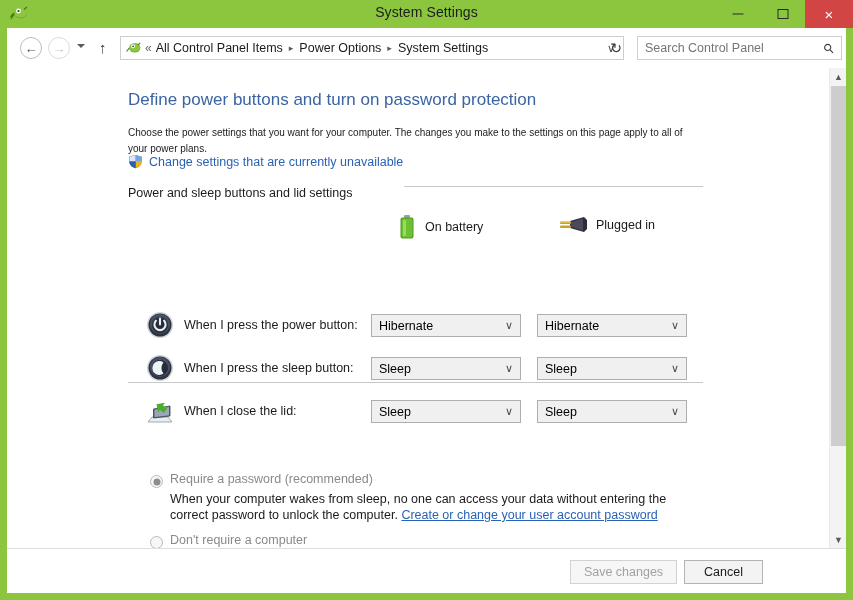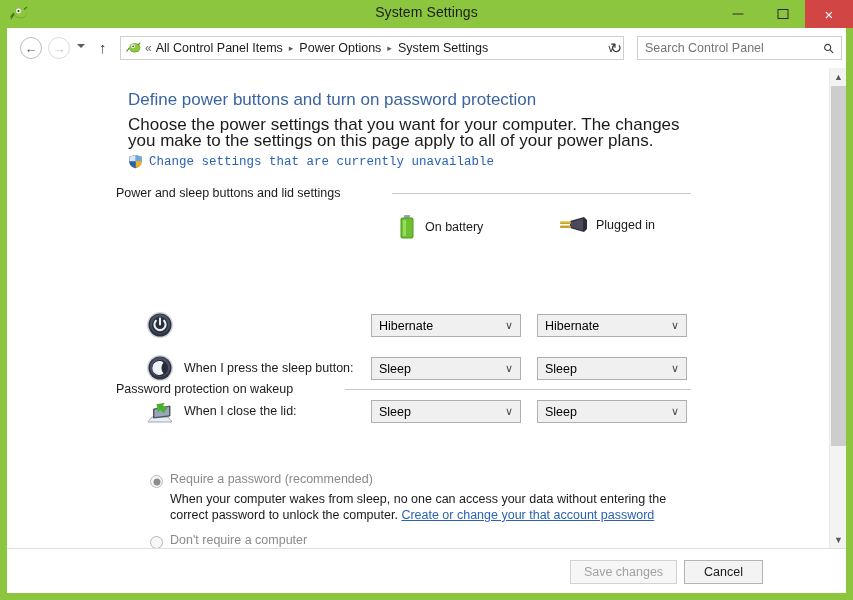--- a/index.html
+++ b/index.html
@@ -156,38 +156,38 @@
   .page {
     position: absolute; left: 0; top: 0;
     width: 822px; height: 480px;
   }
   .h1 {
     position: absolute; left: 121px; top: 22px;
     font-size: 17px; color: #3b64a3;
     white-space: nowrap;
   }
   .desc {
-    position: absolute; left: 121px; top: 49px;
+    position: absolute; left: 121px; top: 57px;
     width: 570px;
-    font-size: 17px; color: #1b1b1b; line-height: 16px;
+    font-size: 10px; color: #1b1b1b; line-height: 16px;
   }
   .uac-link-row {
     position: absolute; left: 121px; top: 86px;
-    display: flex; align-items: center; font-family: Liberation Mono, monospace;
+    display: flex; align-items: center;
   }
   .shield { width: 15px; height: 15px; flex: none; }
   .uac-link {
     margin-left: 6px; font-size: 12.5px; color: #2a62b6;
     white-space: nowrap;
   }
 
   .section {
-    position: absolute; left: 109px;
+    position: absolute; left: 121px;
     width: 575px;
-    display: flex; align-items: center; gap: 44px;
+    display: flex;  gap: 44px;
   }
   .section-label {
     font-size: 12.5px; color: #1b1b1b; white-space: nowrap;
     padding-right: 8px;
   }
   .section-rule {
     flex: 1; height: 1px; background: #c8c8c8;
   }
   #sec-power { top: 118px; }
   #sec-pass  { top: 314px; }
@@ -396,20 +396,21 @@
 
       <div class="setting-row" id="row-power">
         <svg class="row-icon" viewBox="0 0 28 28">
           <circle cx="14" cy="14" r="13" fill="#cfd4dc"></circle>
           <circle cx="14" cy="14" r="11.5" fill="#2e3340"></circle>
           <circle cx="14" cy="13" r="10" fill="#4a5161"></circle>
           <circle cx="14" cy="14" r="8" fill="#272c38"></circle>
           <path d="M14 7.5 V13.5" stroke="#e9eef6" stroke-width="2.1" stroke-linecap="round"></path>
           <path d="M9.9 9.7 A5.6 5.6 0 1 0 18.1 9.7" stroke="#e9eef6" stroke-width="2.1" fill="none" stroke-linecap="round"></path>
         </svg>
+        <span class="row-label">When I press the power button:</span>
         <div class="combo c1">
           <span class="combo-text">Hibernate</span>
           <span class="combo-caret">∨</span>
         </div>
         <div class="combo c2">
           <span class="combo-text">Hibernate</span>
           <span class="combo-caret">∨</span>
         </div>
       </div>
 
@@ -444,28 +445,27 @@
           <span class="combo-text">Sleep</span>
           <span class="combo-caret">∨</span>
         </div>
         <div class="combo c2">
           <span class="combo-text">Sleep</span>
           <span class="combo-caret">∨</span>
         </div>
       </div>
 
       <div class="section" id="sec-pass">
-        <span class="section-label">Password protection on wakeup</span>
         <span class="section-rule"></span>
       </div>
 
       <div class="radio-block" id="pw-opt-1">
         <span class="radio checked"></span>
         <span class="radio-label">Require a password (recommended)</span>
-        <div class="radio-desc"><span>When your computer wakes from sleep, no one can access your data without entering the correct password to unlock the computer. </span><span class="inline-link">Create or change your that account password</span></div>
+        <div class="radio-desc"><span>When your computer wakes from sleep, no one can access your data without entering the correct password to unlock the computer. </span><span class="inline-link">Create or change your user account password</span></div>
       </div>
 
       <div class="radio-block" id="pw-opt-2">
         <span class="radio"></span>
         <span class="radio-label">Don't require a computer</span>
 
       </div>
 
     </div>
 

